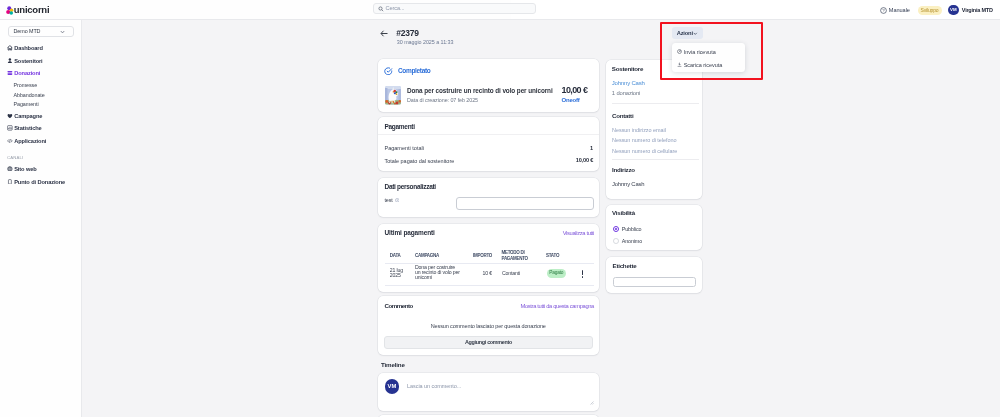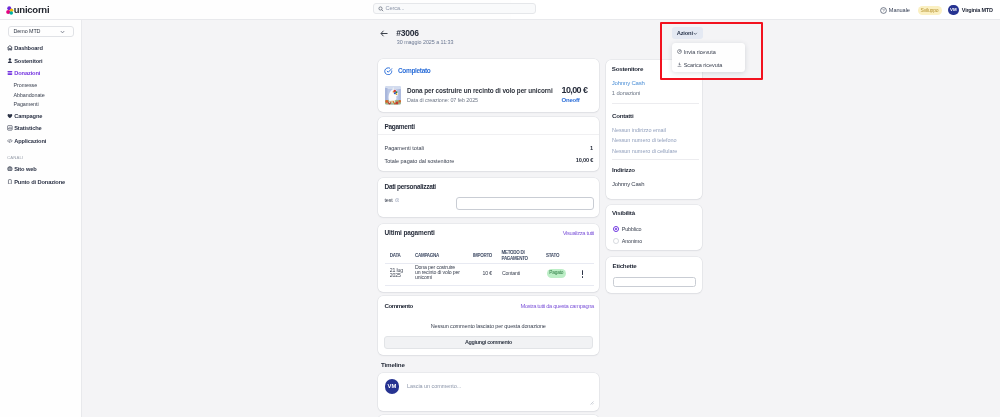--- a/index.html
+++ b/index.html
@@ -91,21 +91,21 @@
     <svg class="abs" style="left:6.8px;top:178.60000000000002px;" width="5.8" height="5.8" viewBox="0 0 14 14">
       <rect x="3.5" y="1.5" width="7" height="11" rx="1.5" fill="none" stroke="#2b3245" stroke-width="1.4"></rect>
       <circle cx="7" cy="10.3" r="0.8" fill="#2b3245"></circle>
     </svg>
     <div class="abs" style="left:14.2px;top:178.70000000000002px;font-size:5.7px;font-weight:bold;color:#2b3245;letter-spacing:-0.12px;">Punto di Donazione</div>
   </div>
 
 <svg class="abs" style="left:379.5px;top:30px;" width="8" height="7" viewBox="0 0 16 14">
     <path d="M7 1.5 L2 7 L7 12.5 M2.3 7 L15 7" fill="none" stroke="#252a35" stroke-width="1.8"></path>
   </svg>
-<div class="abs" style="left:396.3px;top:27.8px;font-size:8.5px;font-weight:bold;color:#272d3b;letter-spacing:-0.25px;">#3006</div>
+<div class="abs" style="left:396.3px;top:27.8px;font-size:8.5px;font-weight:bold;color:#272d3b;letter-spacing:-0.25px;">#2379</div>
 <div class="abs" style="left:396.8px;top:39.3px;font-size:5.4px;color:#6b7892;letter-spacing:-0.05px;">30 maggio 2025 a 11:33</div>
 
 <div class="abs" style="left:672px;top:26.5px;width:30.5px;height:12.5px;background:#e4e9f3;border-radius:3px;"></div>
 <div class="abs" style="left:676.7px;top:29.9px;font-size:5.8px;font-weight:bold;color:#2e3950;letter-spacing:-0.2px;">Azioni</div>
 <svg class="abs" style="left:693.3px;top:32.1px;" width="4.5" height="3.5" viewBox="0 0 10 8">
     <path d="M1.5 2 L5 5.5 L8.5 2" fill="none" stroke="#2e3950" stroke-width="1.6"></path>
   </svg>
 
 <div class="abs" style="left:672px;top:42.5px;width:73px;height:29px;background:#fff;border-radius:3.5px;box-shadow:0 1px 5px rgba(40,50,70,0.16);z-index:8;"></div>
 <svg class="abs" style="left:676.5px;top:49.3px;z-index:9;" width="5" height="5" viewBox="0 0 12 12">

